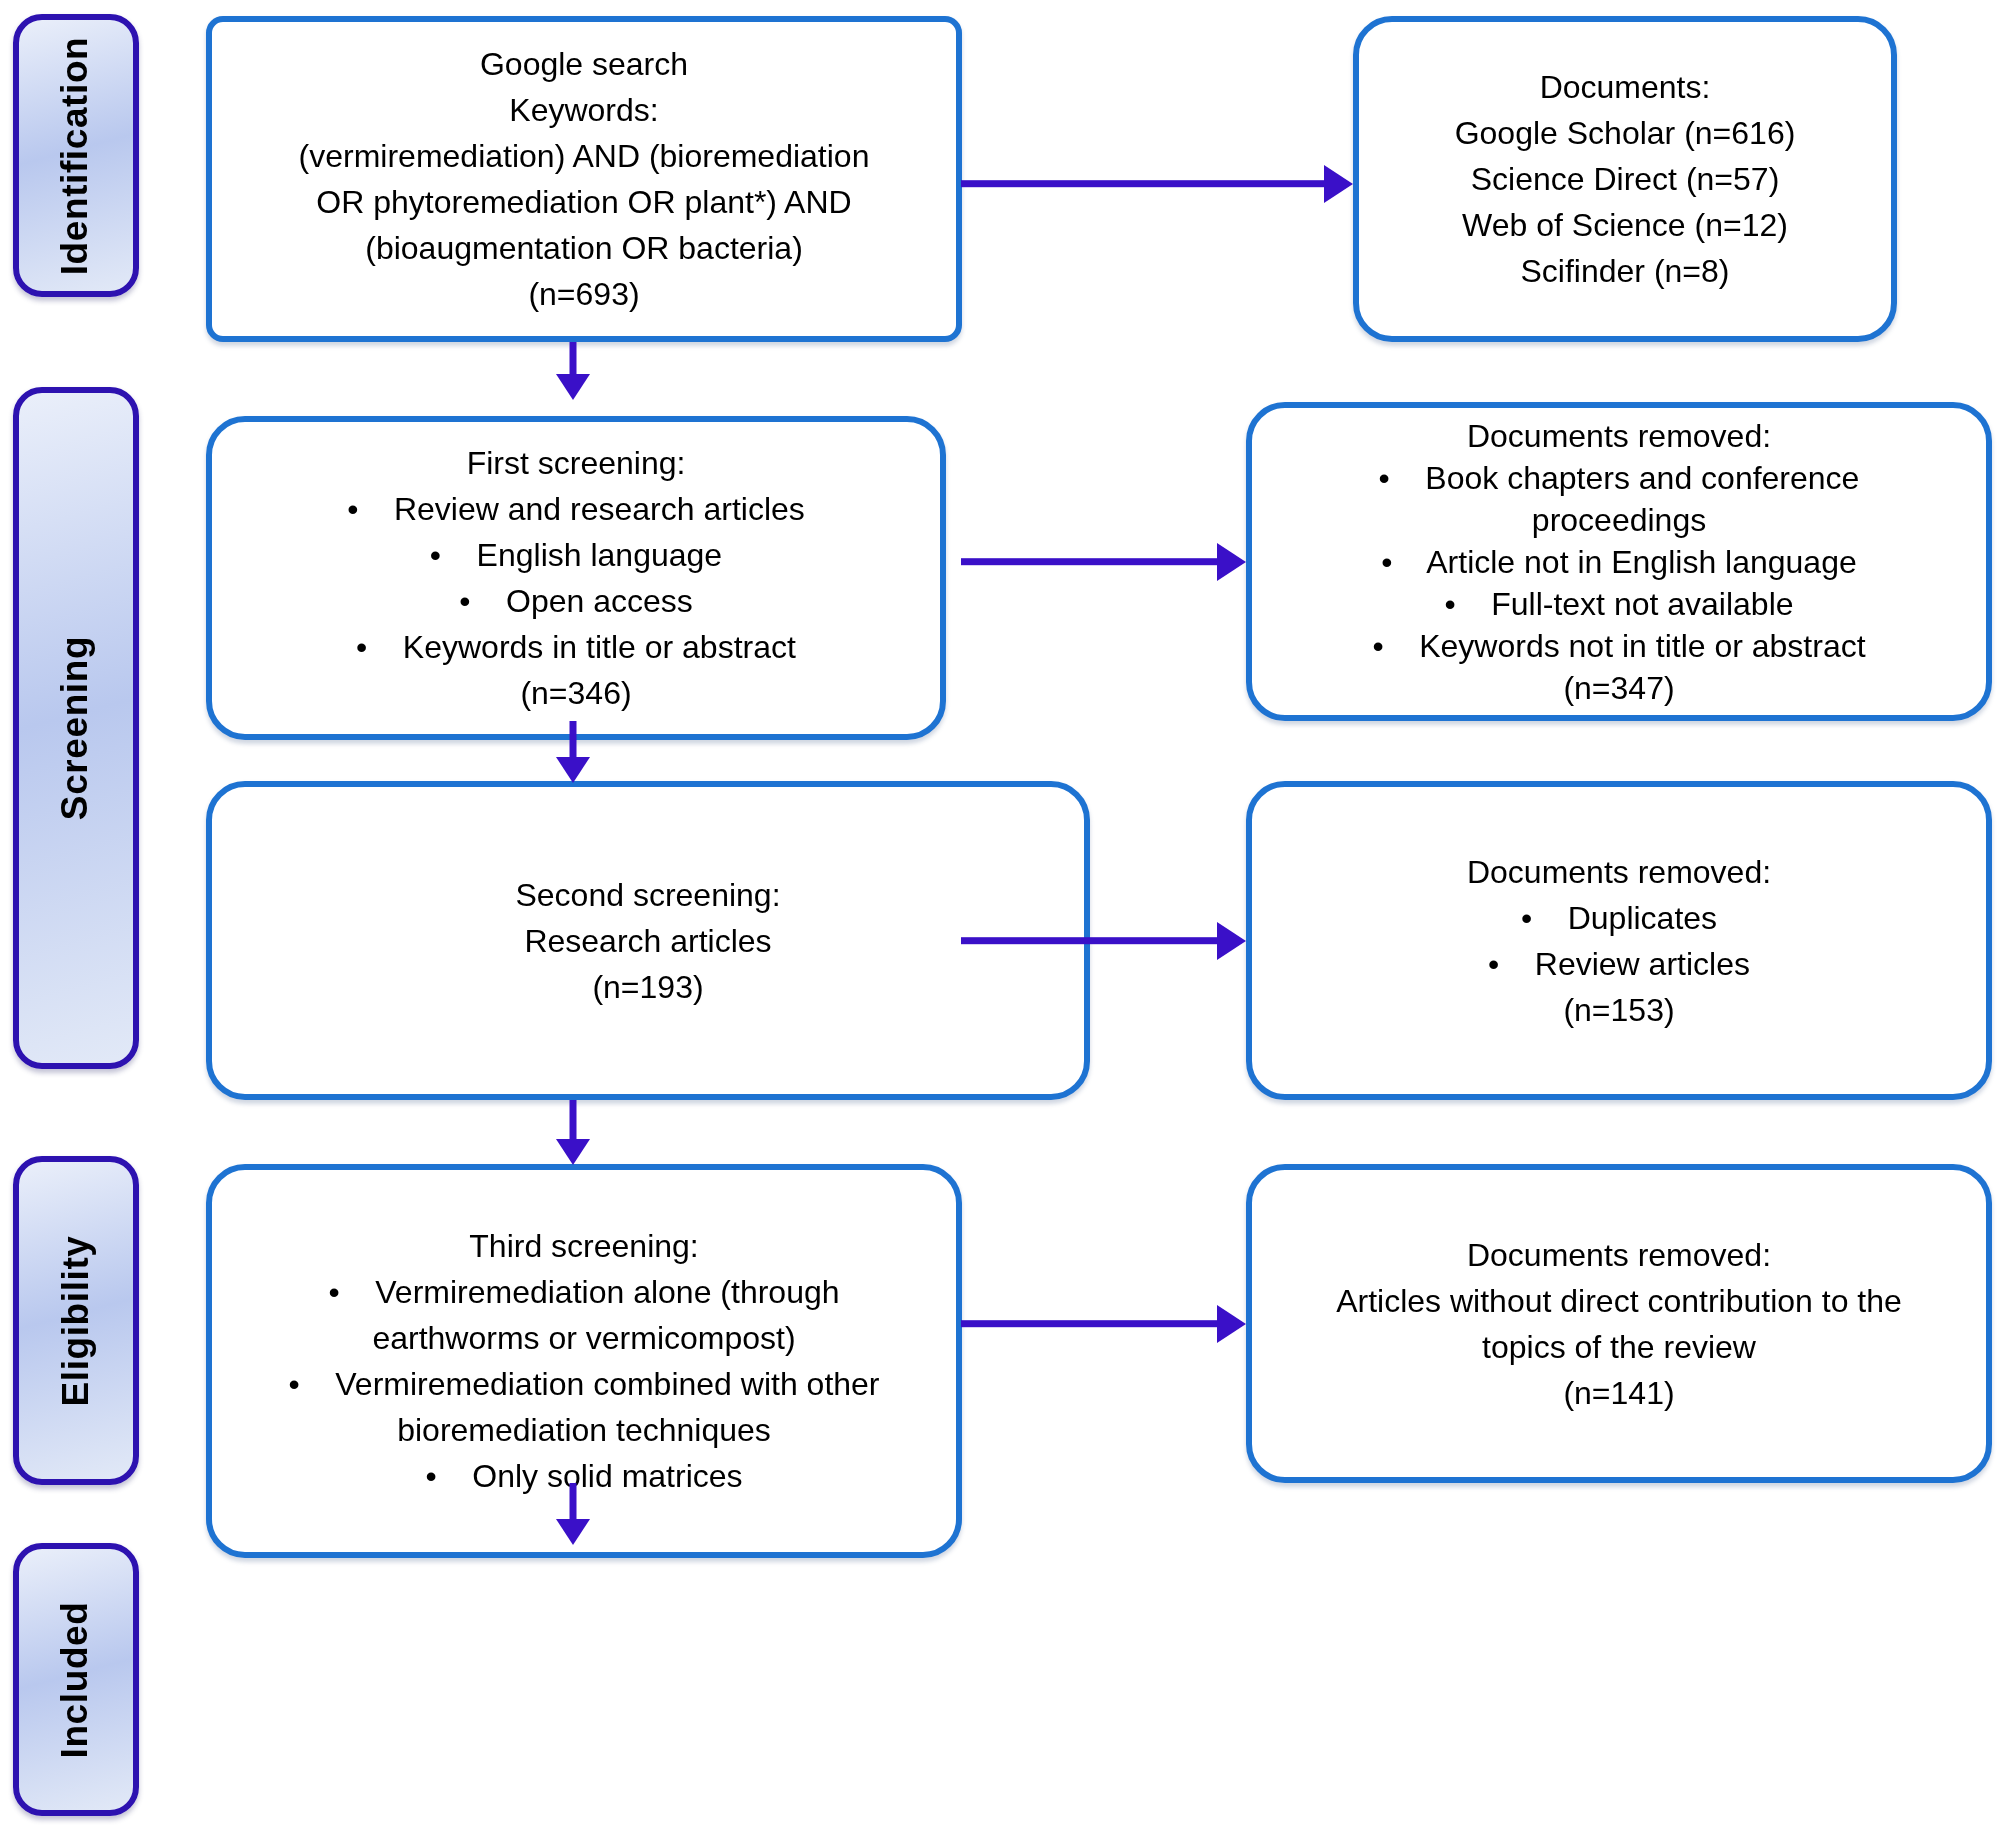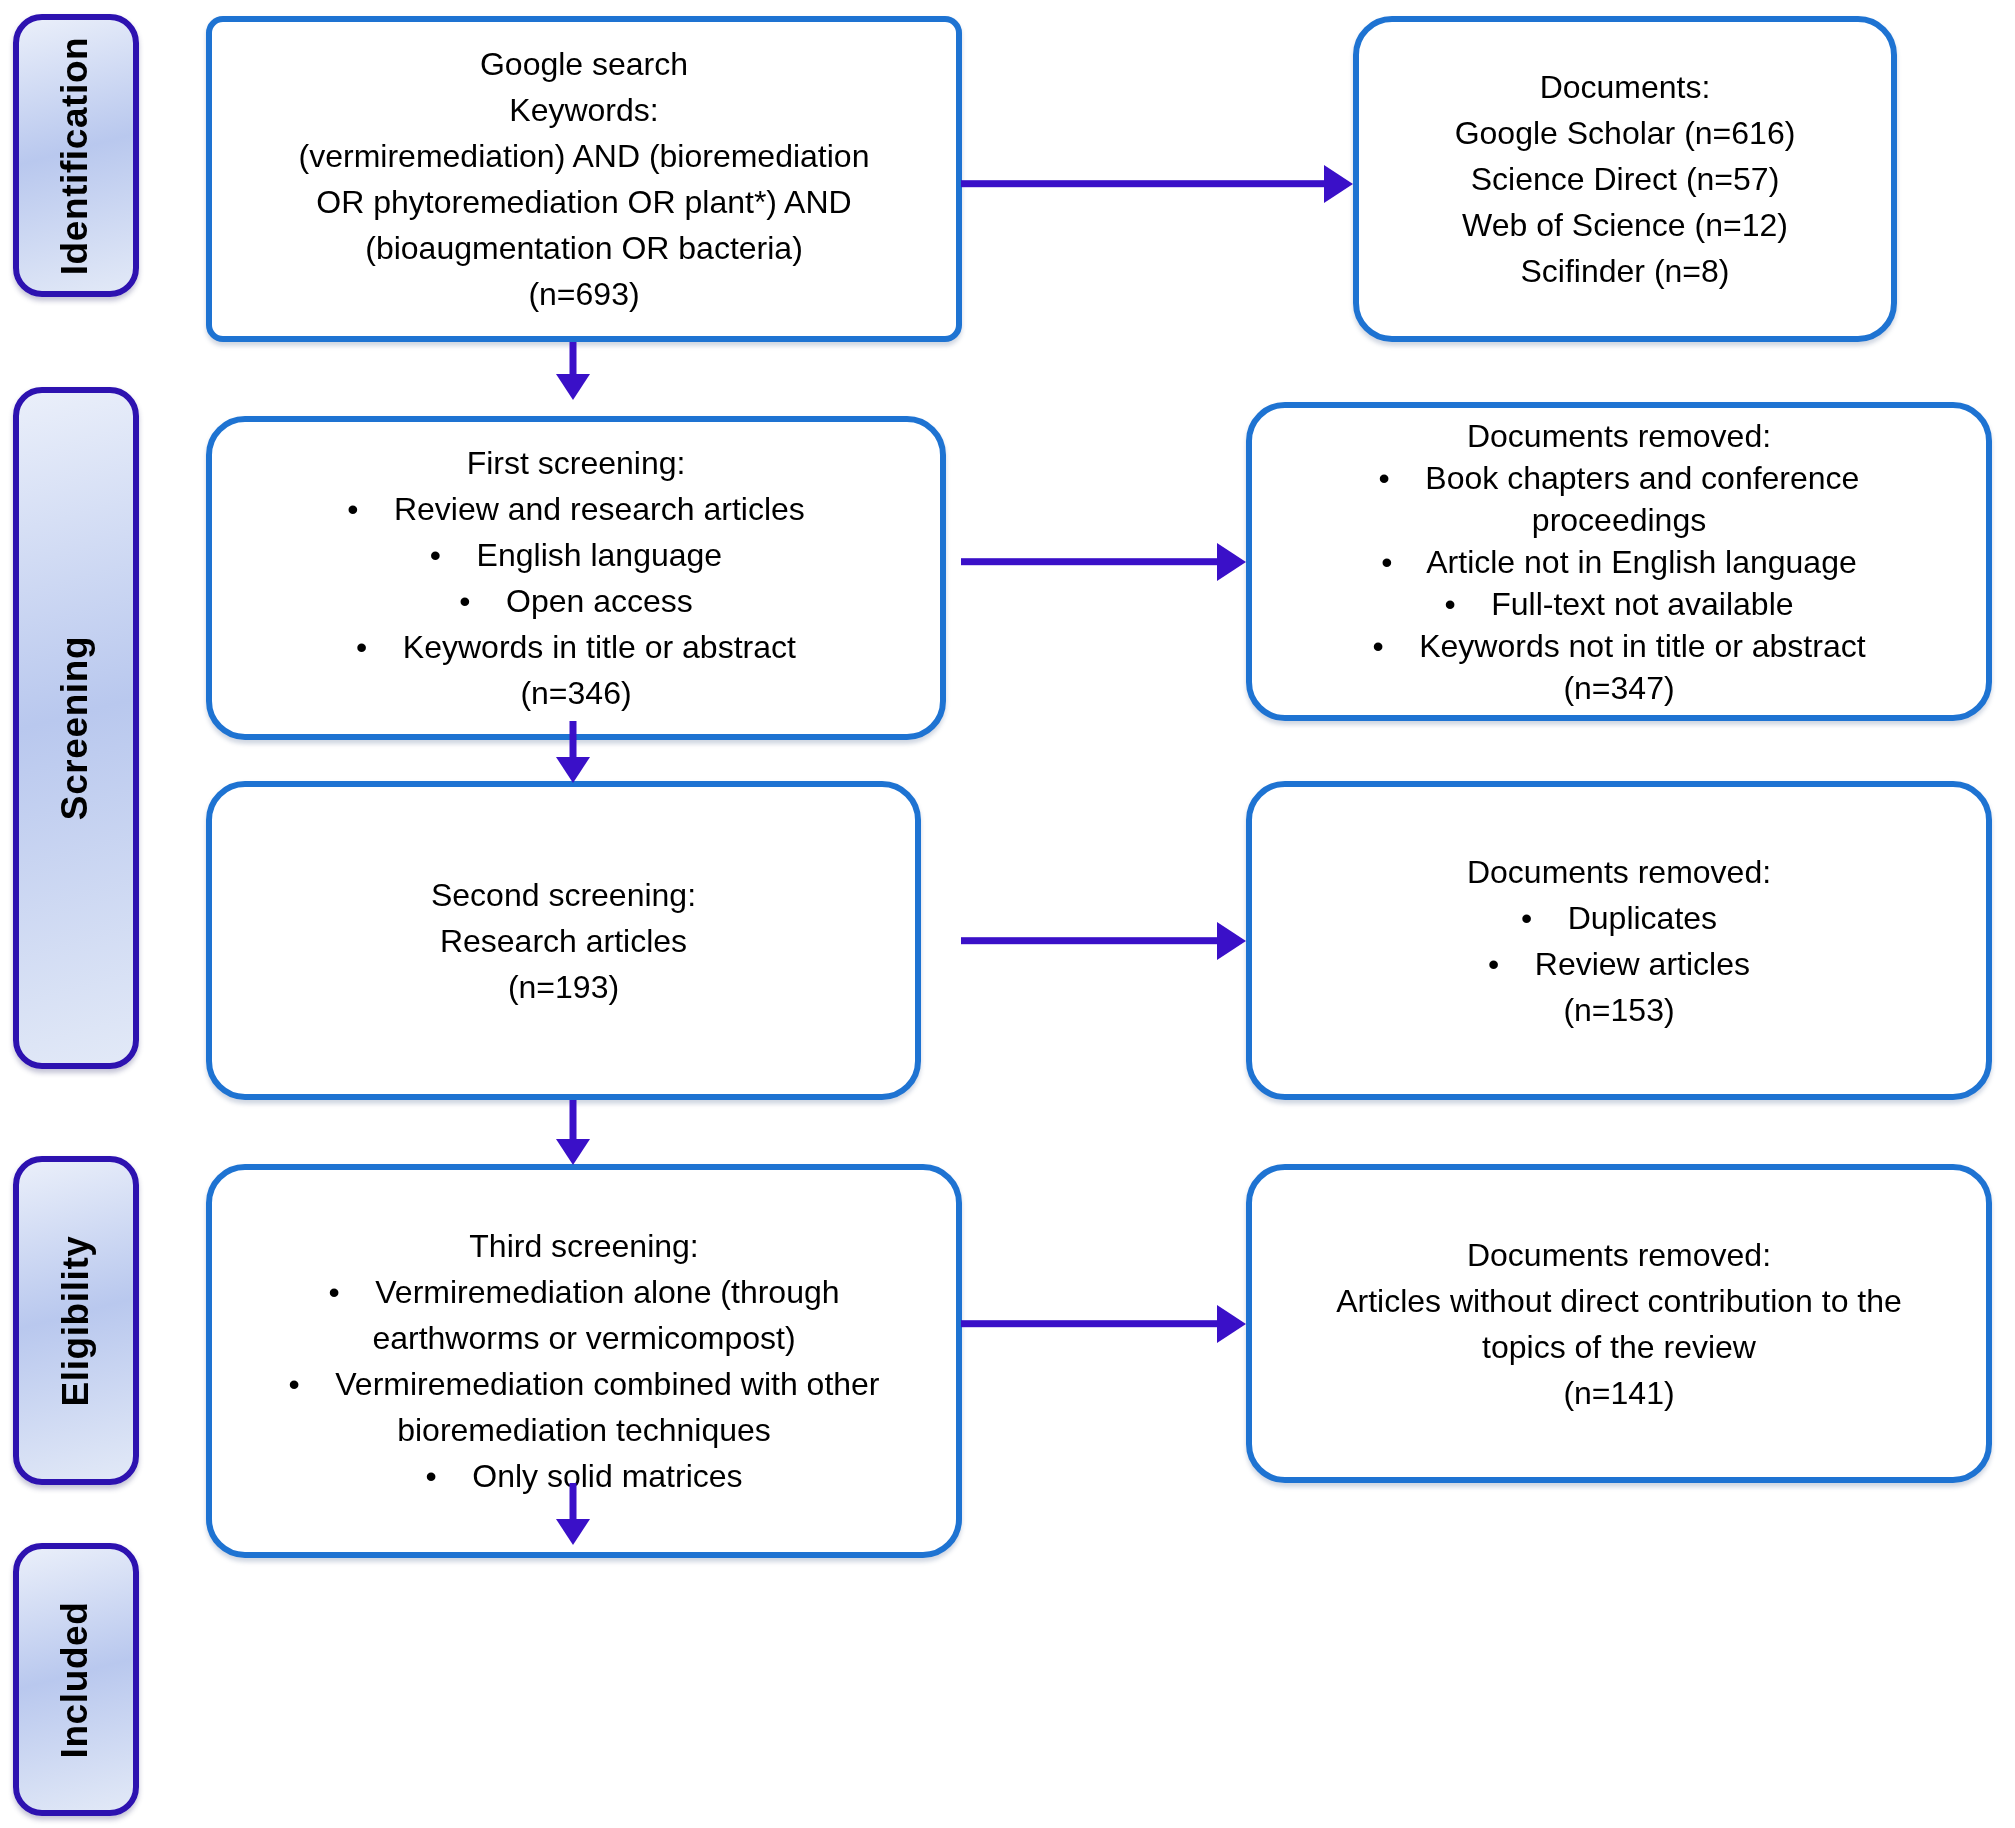--- a/index.html
+++ b/index.html
@@ -132,21 +132,21 @@
     <div class="content">
         <div class="line">First screening:</div>
         <div class="line">•    Review and research articles</div>
         <div class="line">•    English language</div>
         <div class="line">•    Open access</div>
         <div class="line">•    Keywords in title or abstract</div>
         <div class="line">(n=346)</div>
       </div>
   </div>
 
-  <div class="flowbox" style="left:206px; top:781px; width:715px; height:319px;">
+  <div class="flowbox" style="left:206px; top:781px; width:884px; height:319px;">
     <div class="content">
         <div class="line">Second screening:</div>
         <div class="line">Research articles</div>
         <div class="line">(n=193)</div>
       </div>
   </div>
 
   <div class="flowbox" style="left:206px; top:1164px; width:756px; height:394px;">
     <div class="content">
         <div class="line">Third screening:</div>

